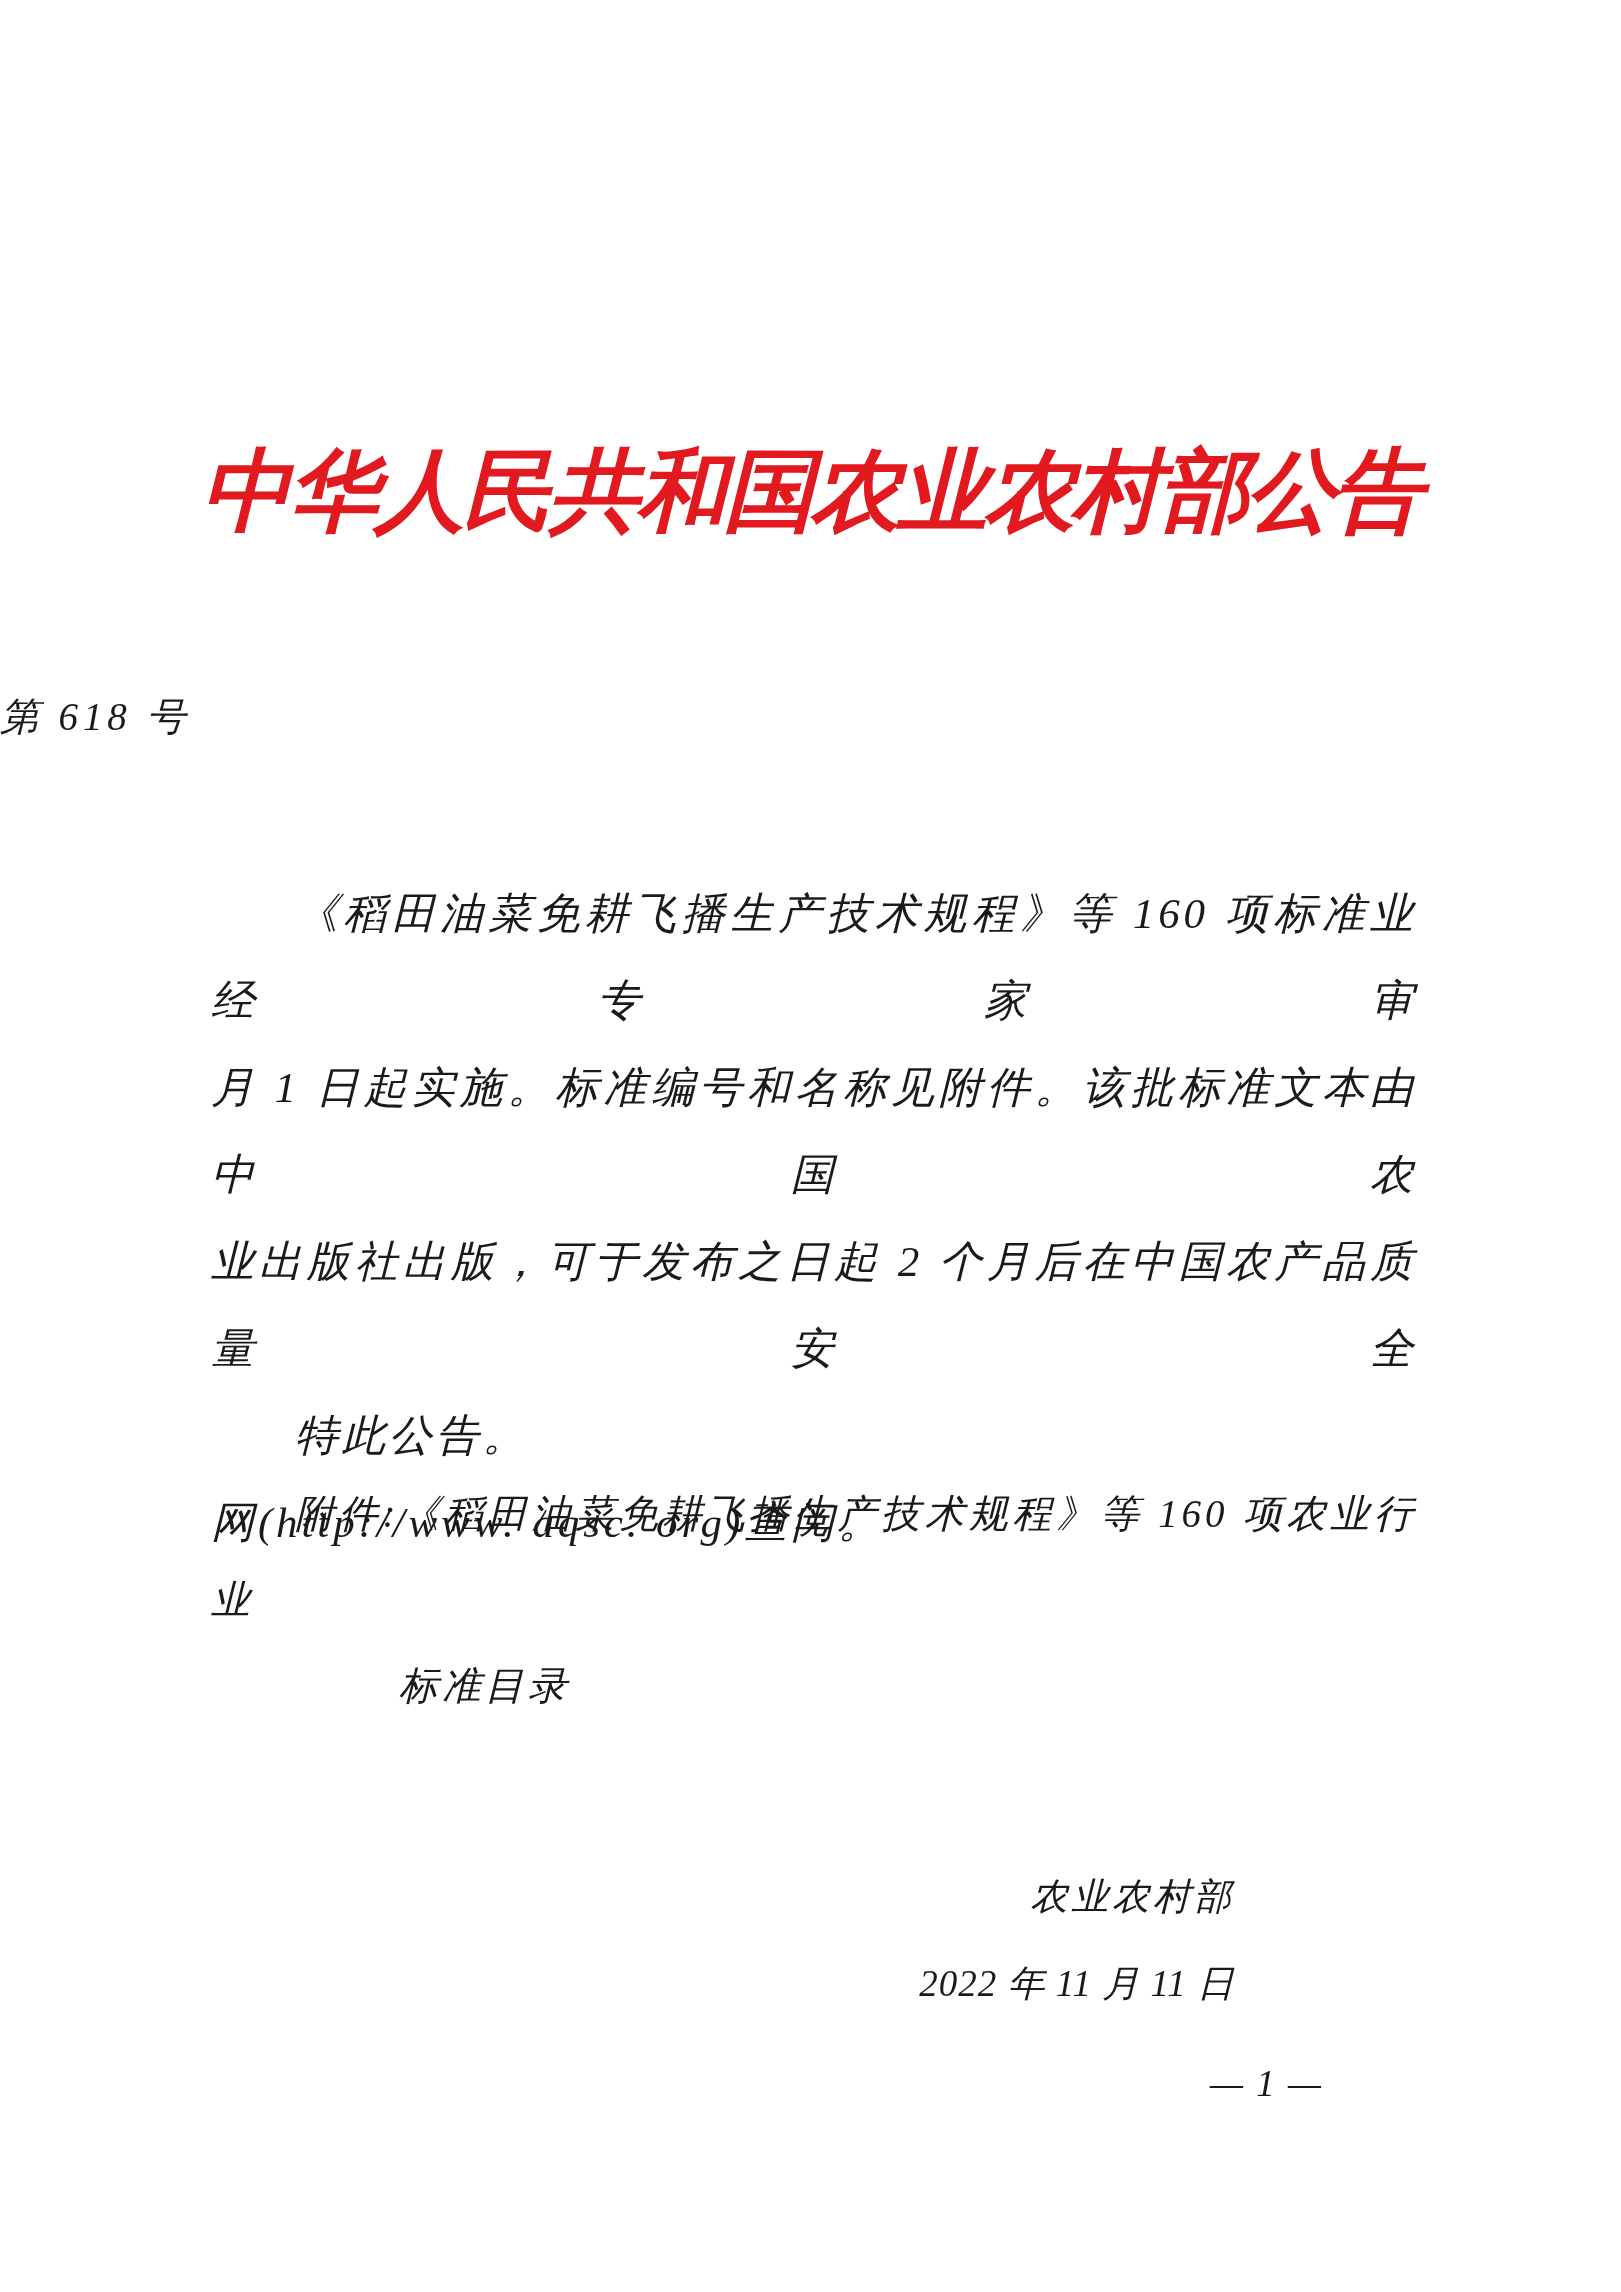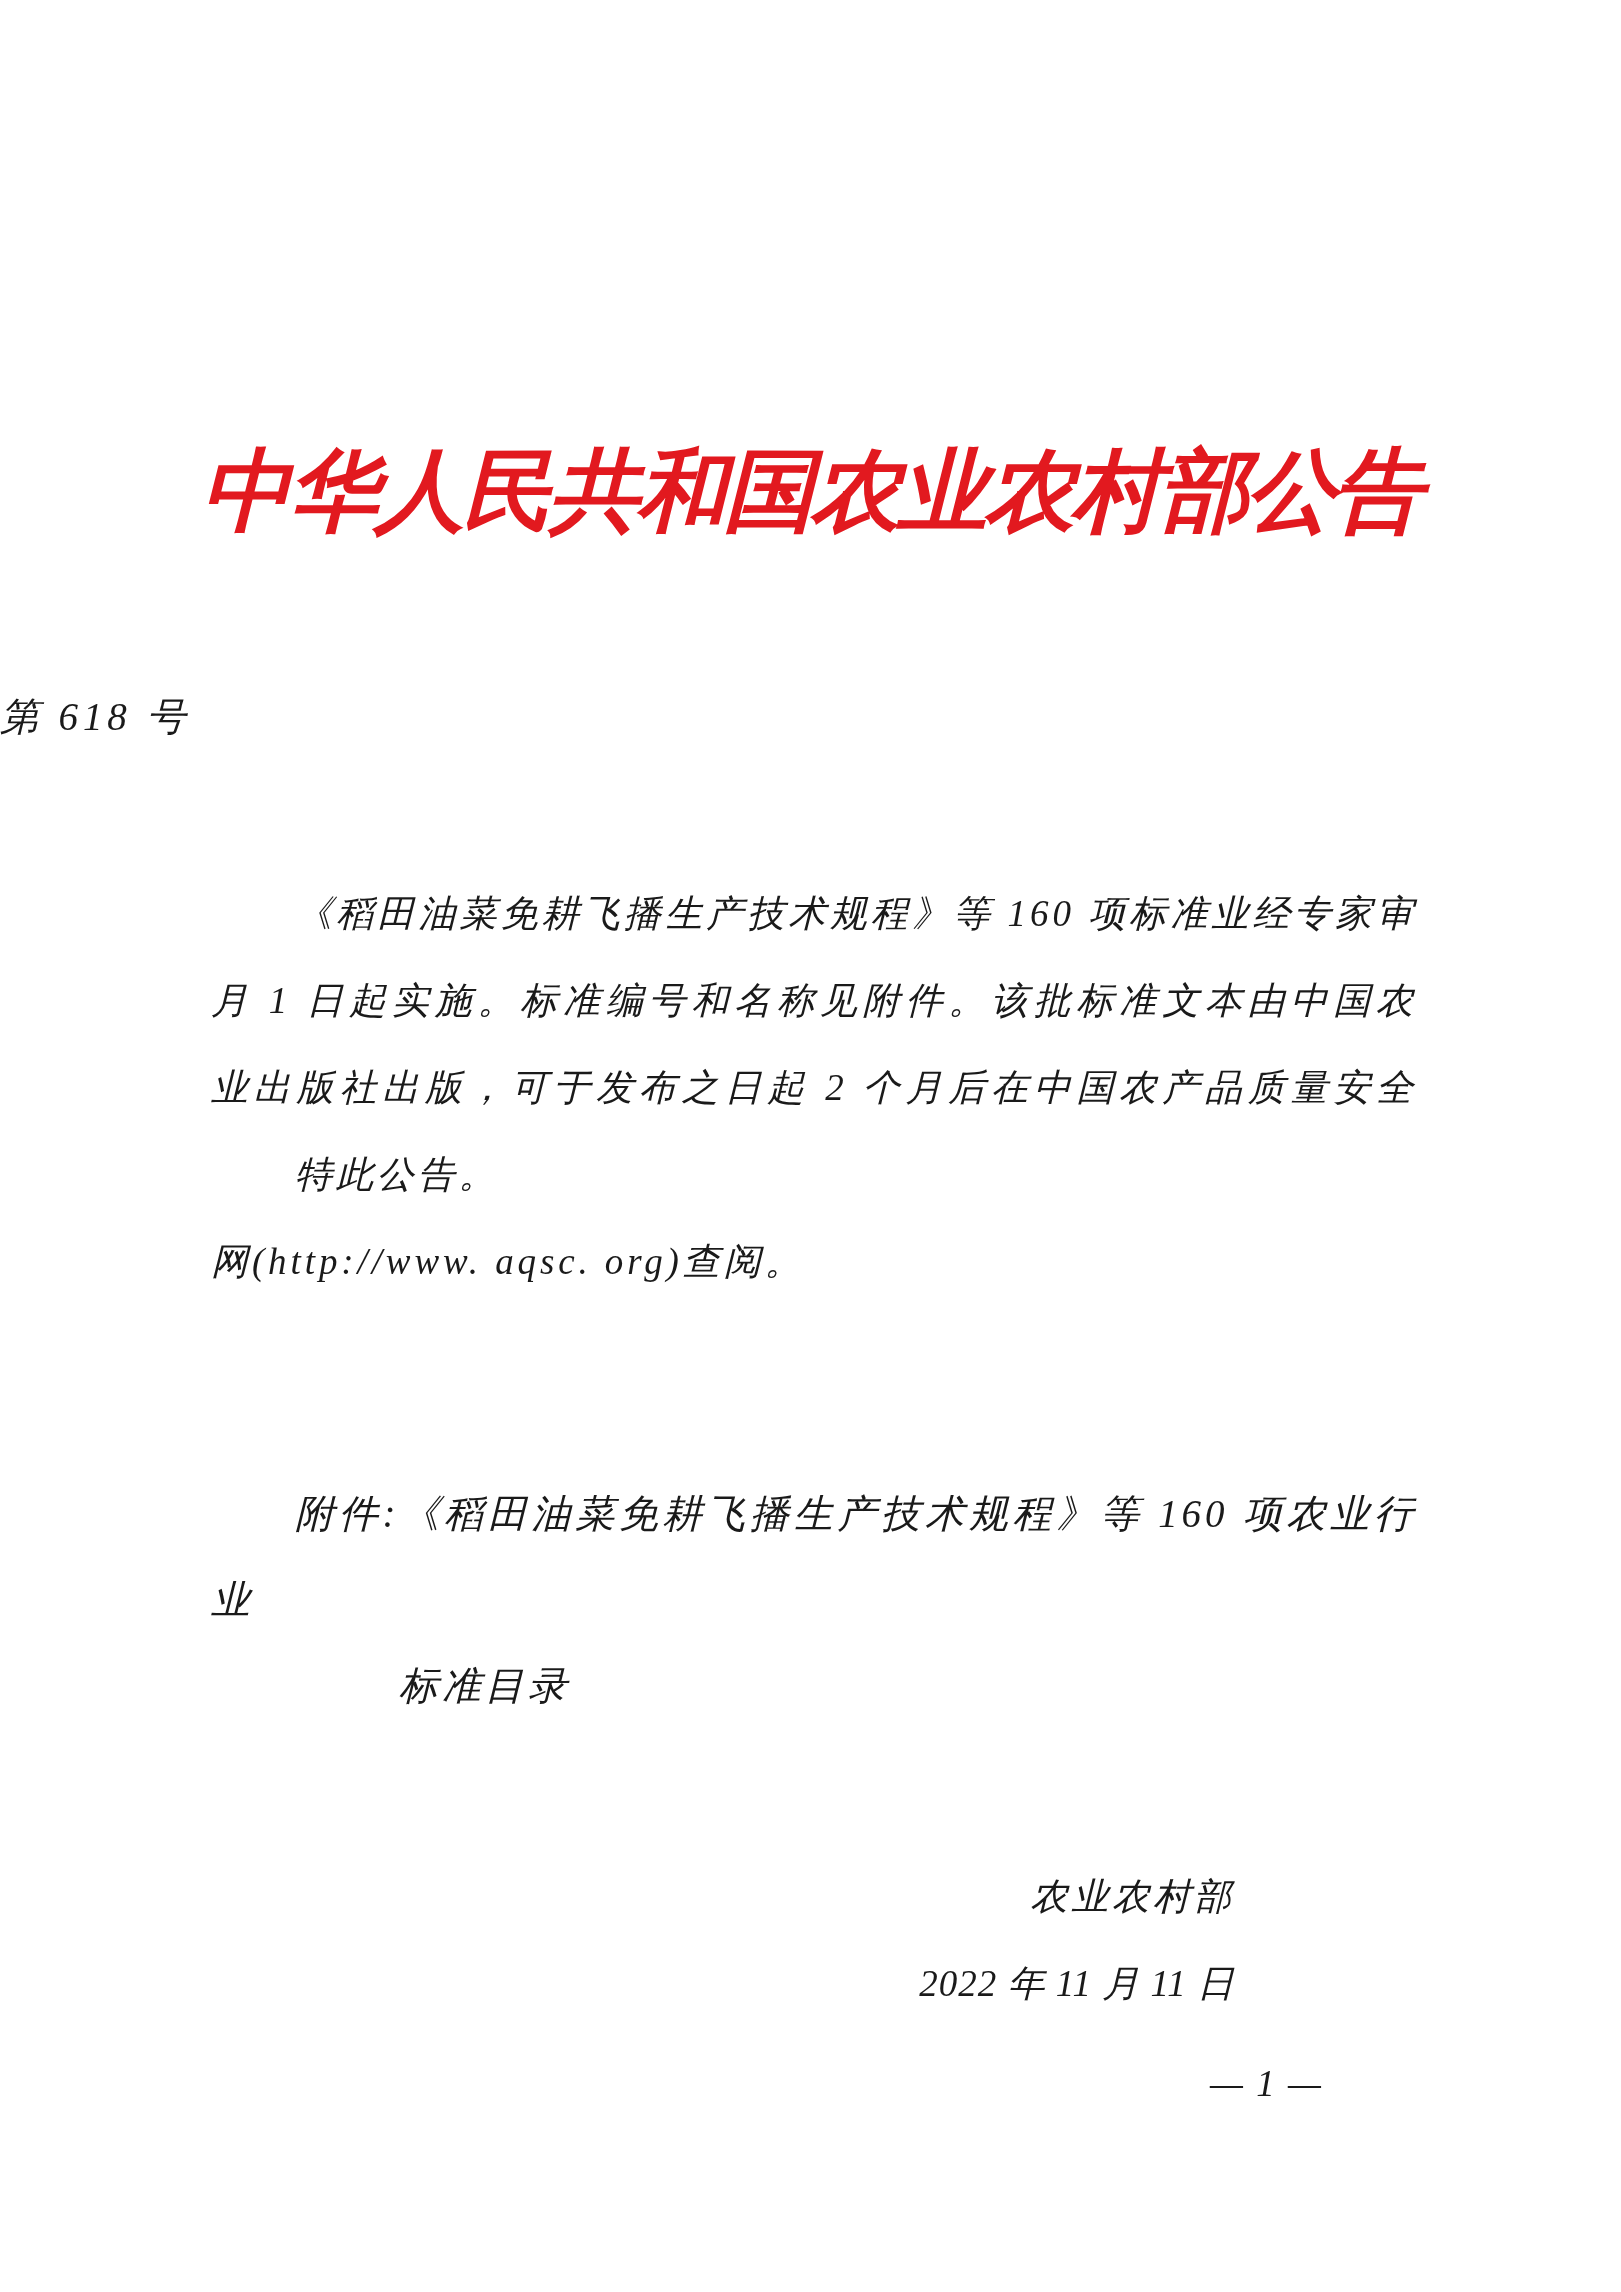--- a/index.html
+++ b/index.html
@@ -37,21 +37,21 @@
     width: 100%;
     font-size: 39px;
     letter-spacing: 4.9px;
     line-height: 61px;
   }
   .body-block {
     position: absolute;
     left: 211px;
     top: 870px;
     width: 1206px;
-    font-size: 37px;
+    font-size: 43px;
     line-height: 87px;
     letter-spacing: 3.9px;
   }
   .attach-block {
     position: absolute;
     left: 211px;
     top: 1471px;
     width: 1206px;
     font-size: 39px;
     line-height: 86px;

